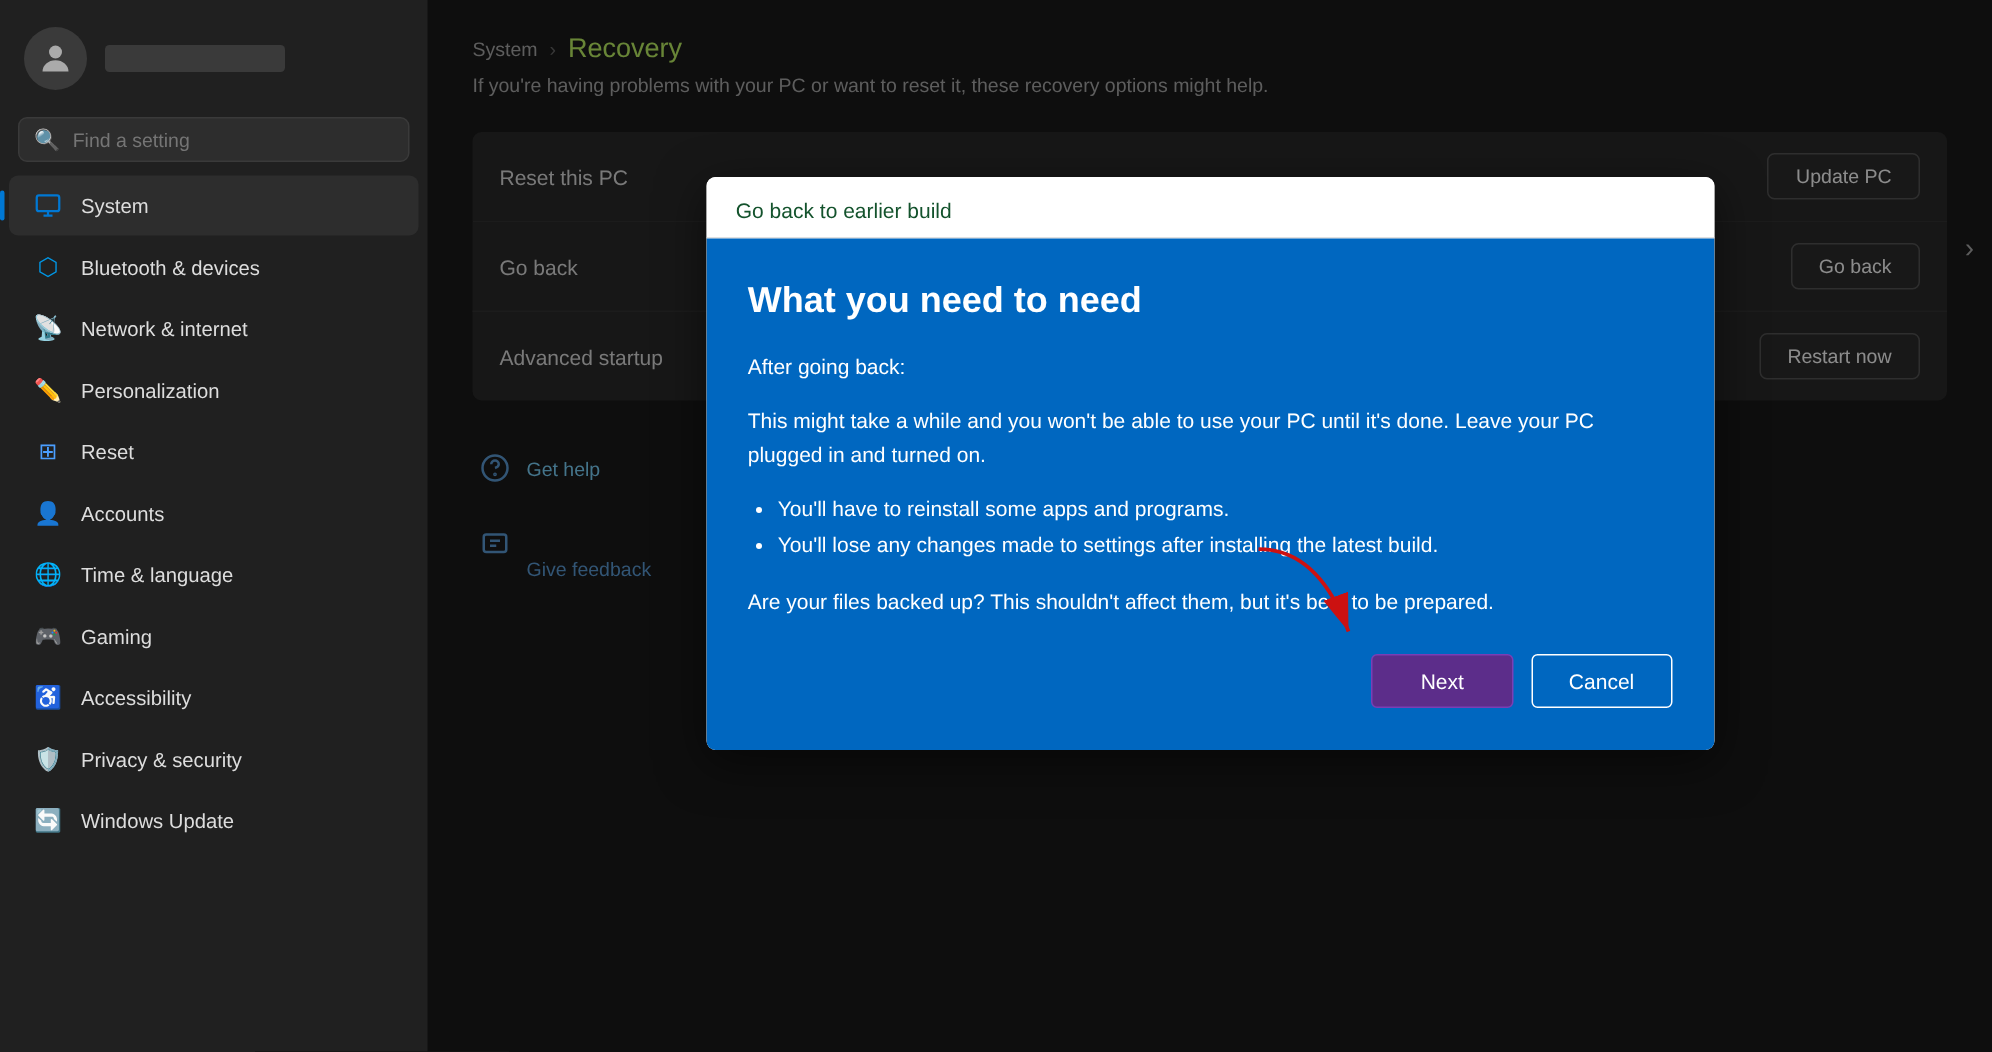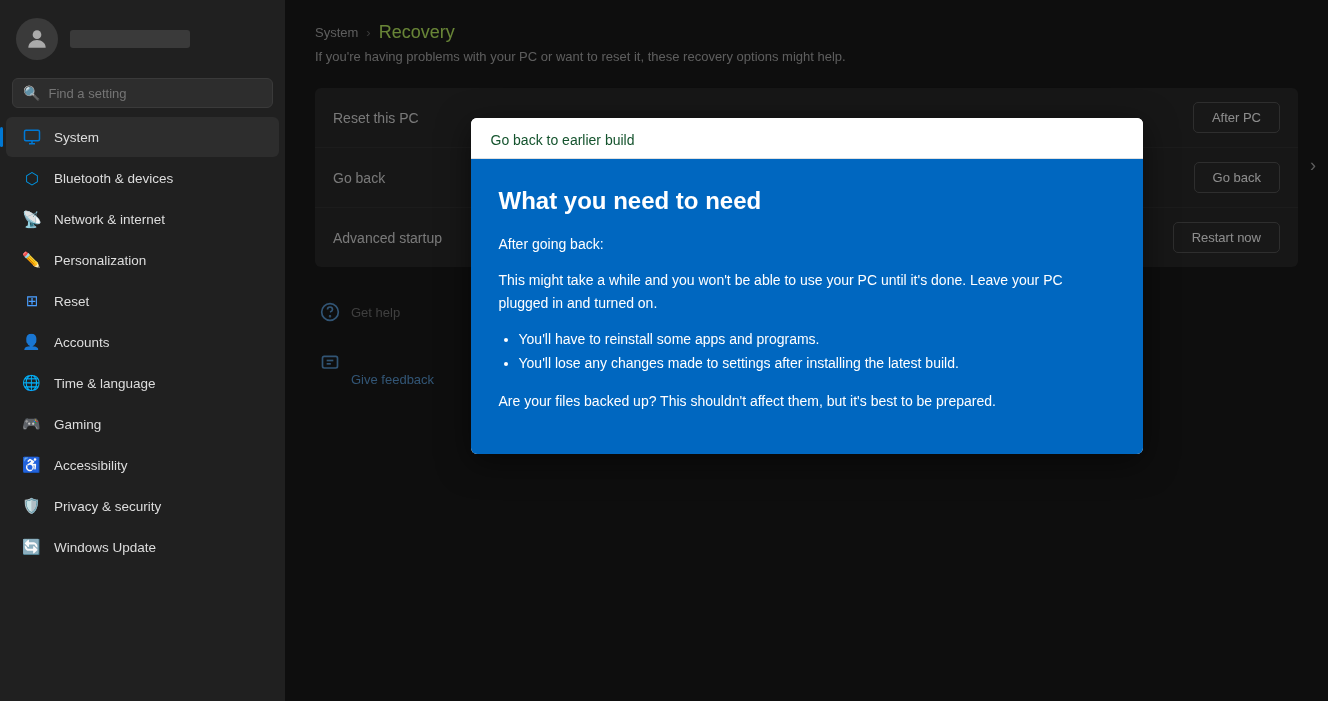--- a/index.html
+++ b/index.html
@@ -389,21 +389,21 @@
       <span class="breadcrumb-system">System</span>
       <span class="breadcrumb-sep">›</span>
       <span class="breadcrumb-current">Recovery</span>
     </div>
     <div class="page-subtitle">If you're having problems with your PC or want to reset it, these recovery options might help.</div>
   </div>
 
   <div class="recovery-options">
     <div class="recovery-row">
       <span>Reset this PC</span>
-      <button class="recovery-btn">After PC</button>
+      <button class="recovery-btn">Update PC</button>
     </div>
     <div class="recovery-row">
       <span>Go back</span>
       <button class="recovery-btn">Go back</button>
     </div>
     <div class="recovery-row">
       <span>Advanced startup</span>
       <button class="recovery-btn">Restart now</button>
     </div>
   </div>
@@ -412,21 +412,21 @@
 
   <div class="help-section">
     <div class="help-link">
       <span class="help-icon">
         <svg width="20" height="20" viewBox="0 0 24 24" fill="none" stroke="#5b9bd5" stroke-width="2">
             <circle cx="12" cy="12" r="10"></circle>
             <path d="M9 9a3 3 0 0 1 6 0c0 2-3 3-3 3"></path>
             <circle cx="12" cy="17" r="0.5" fill="#5b9bd5"></circle>
           </svg>
       </span>
-      <span style="color:#737373;">Get help</span>
+      <span style="color:#7dd3fc;">Get help</span>
     </div>
     <div class="help-link">
       <span class="help-icon">
         <svg width="20" height="20" viewBox="0 0 24 24" fill="none" stroke="#5b9bd5" stroke-width="2">
             <rect x="3" y="4" width="18" height="14" rx="2"></rect>
             <line x1="8" y1="9" x2="16" y2="9"></line>
             <line x1="8" y1="13" x2="13" y2="13"></line>
           </svg>
       </span>
       <span style="color:#5b9bd5;margin-top:33px;">Give feedback</span>
@@ -443,18 +443,31 @@
       <div class="dialog-body">
         <div class="dialog-title">What you need to need</div>
         <div class="dialog-text">After going back:</div>
         <div class="dialog-text">This might take a while and you won't be able to use your PC until it's done. Leave your PC plugged in and turned on.</div>
         <ul class="dialog-list">
           <li>You'll have to reinstall some apps and programs.</li>
           <li>You'll lose any changes made to settings after installing the latest build.</li>
         </ul>
         <div class="dialog-text">Are your files backed up? This shouldn't affect them, but it's best to be prepared.</div>
 
+        <div class="dialog-actions">
+
+          <svg style="position:absolute; left:280px; top:-70px; pointer-events:none;" width="180" height="90">
+            <defs>
+              <marker id="arrowhead" markerWidth="10" markerHeight="7" refX="10" refY="3.5" orient="auto">
+                <polygon points="0 0, 10 3.5, 0 7" fill="#cc1111"></polygon>
+              </marker>
+            </defs>
+            <path d="M60,10 Q100,10 120,65" stroke="#cc1111" stroke-width="2.5" fill="none" marker-end="url(#arrowhead)"></path>
+          </svg>
+          <button class="btn-next">Next</button>
+          <button class="btn-cancel">Cancel</button>
+        </div>
       </div>
 
     </div>
   </div>
 
 </div>
 
 </body></html>

